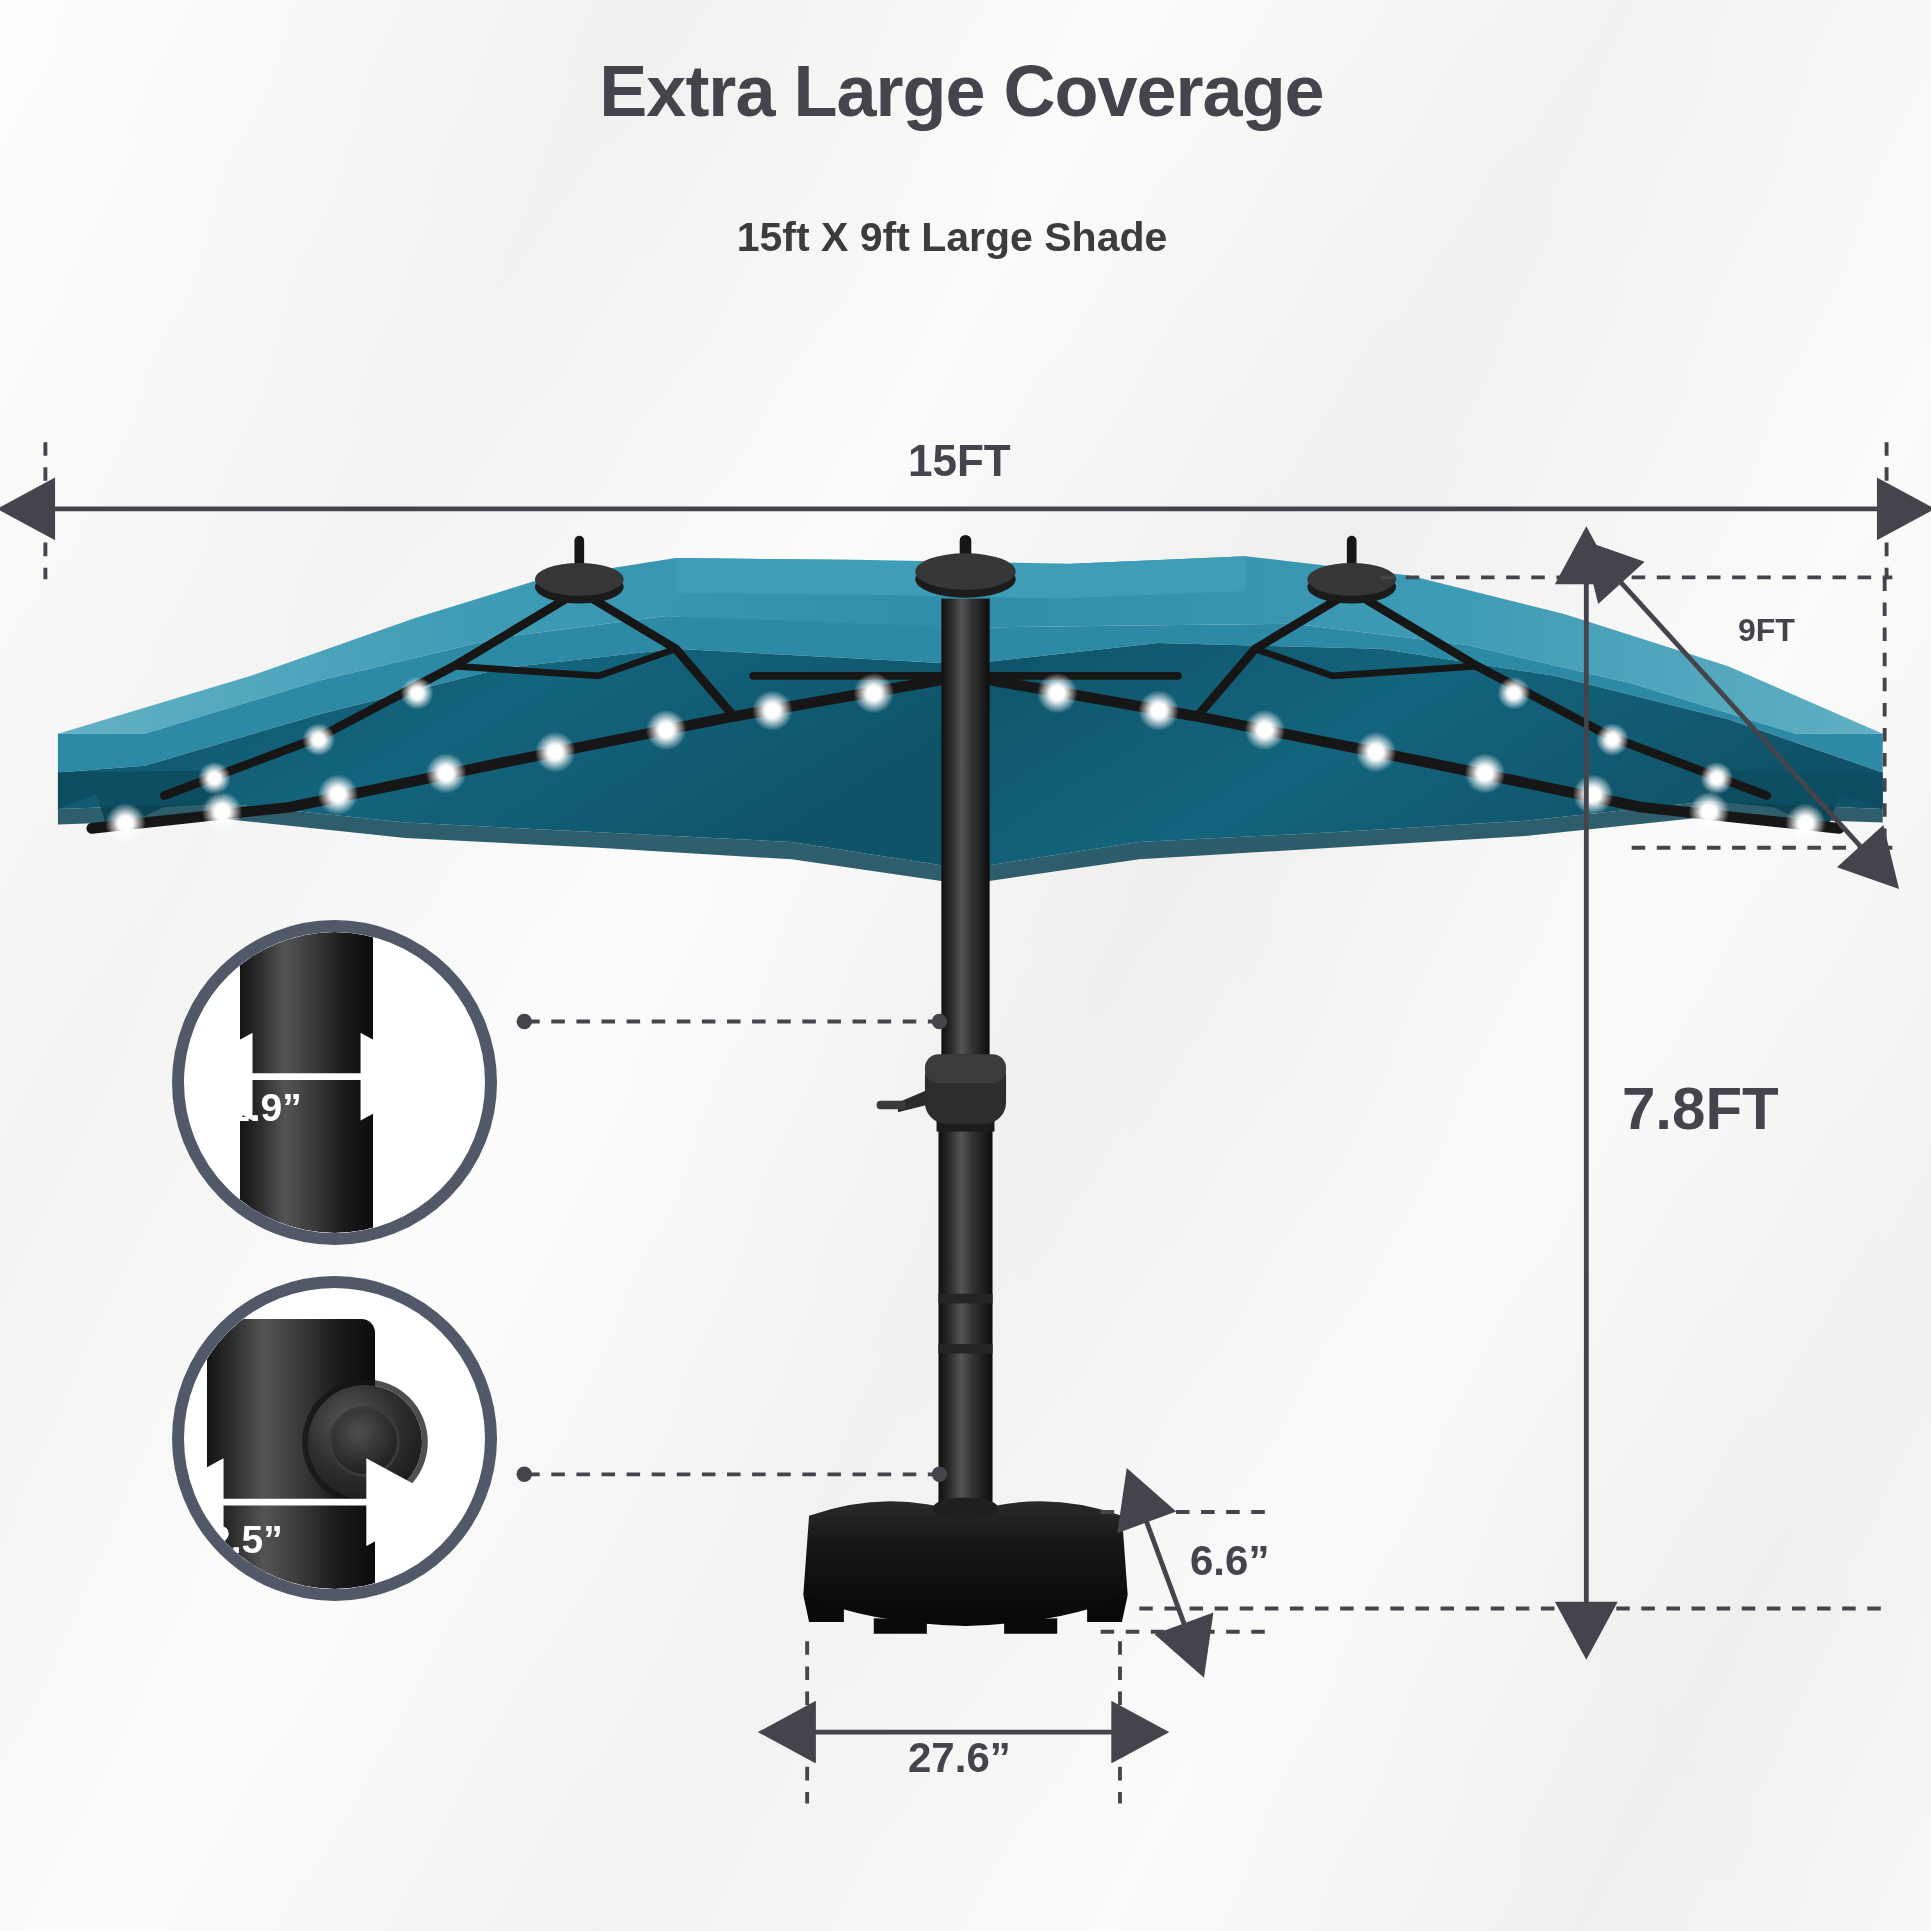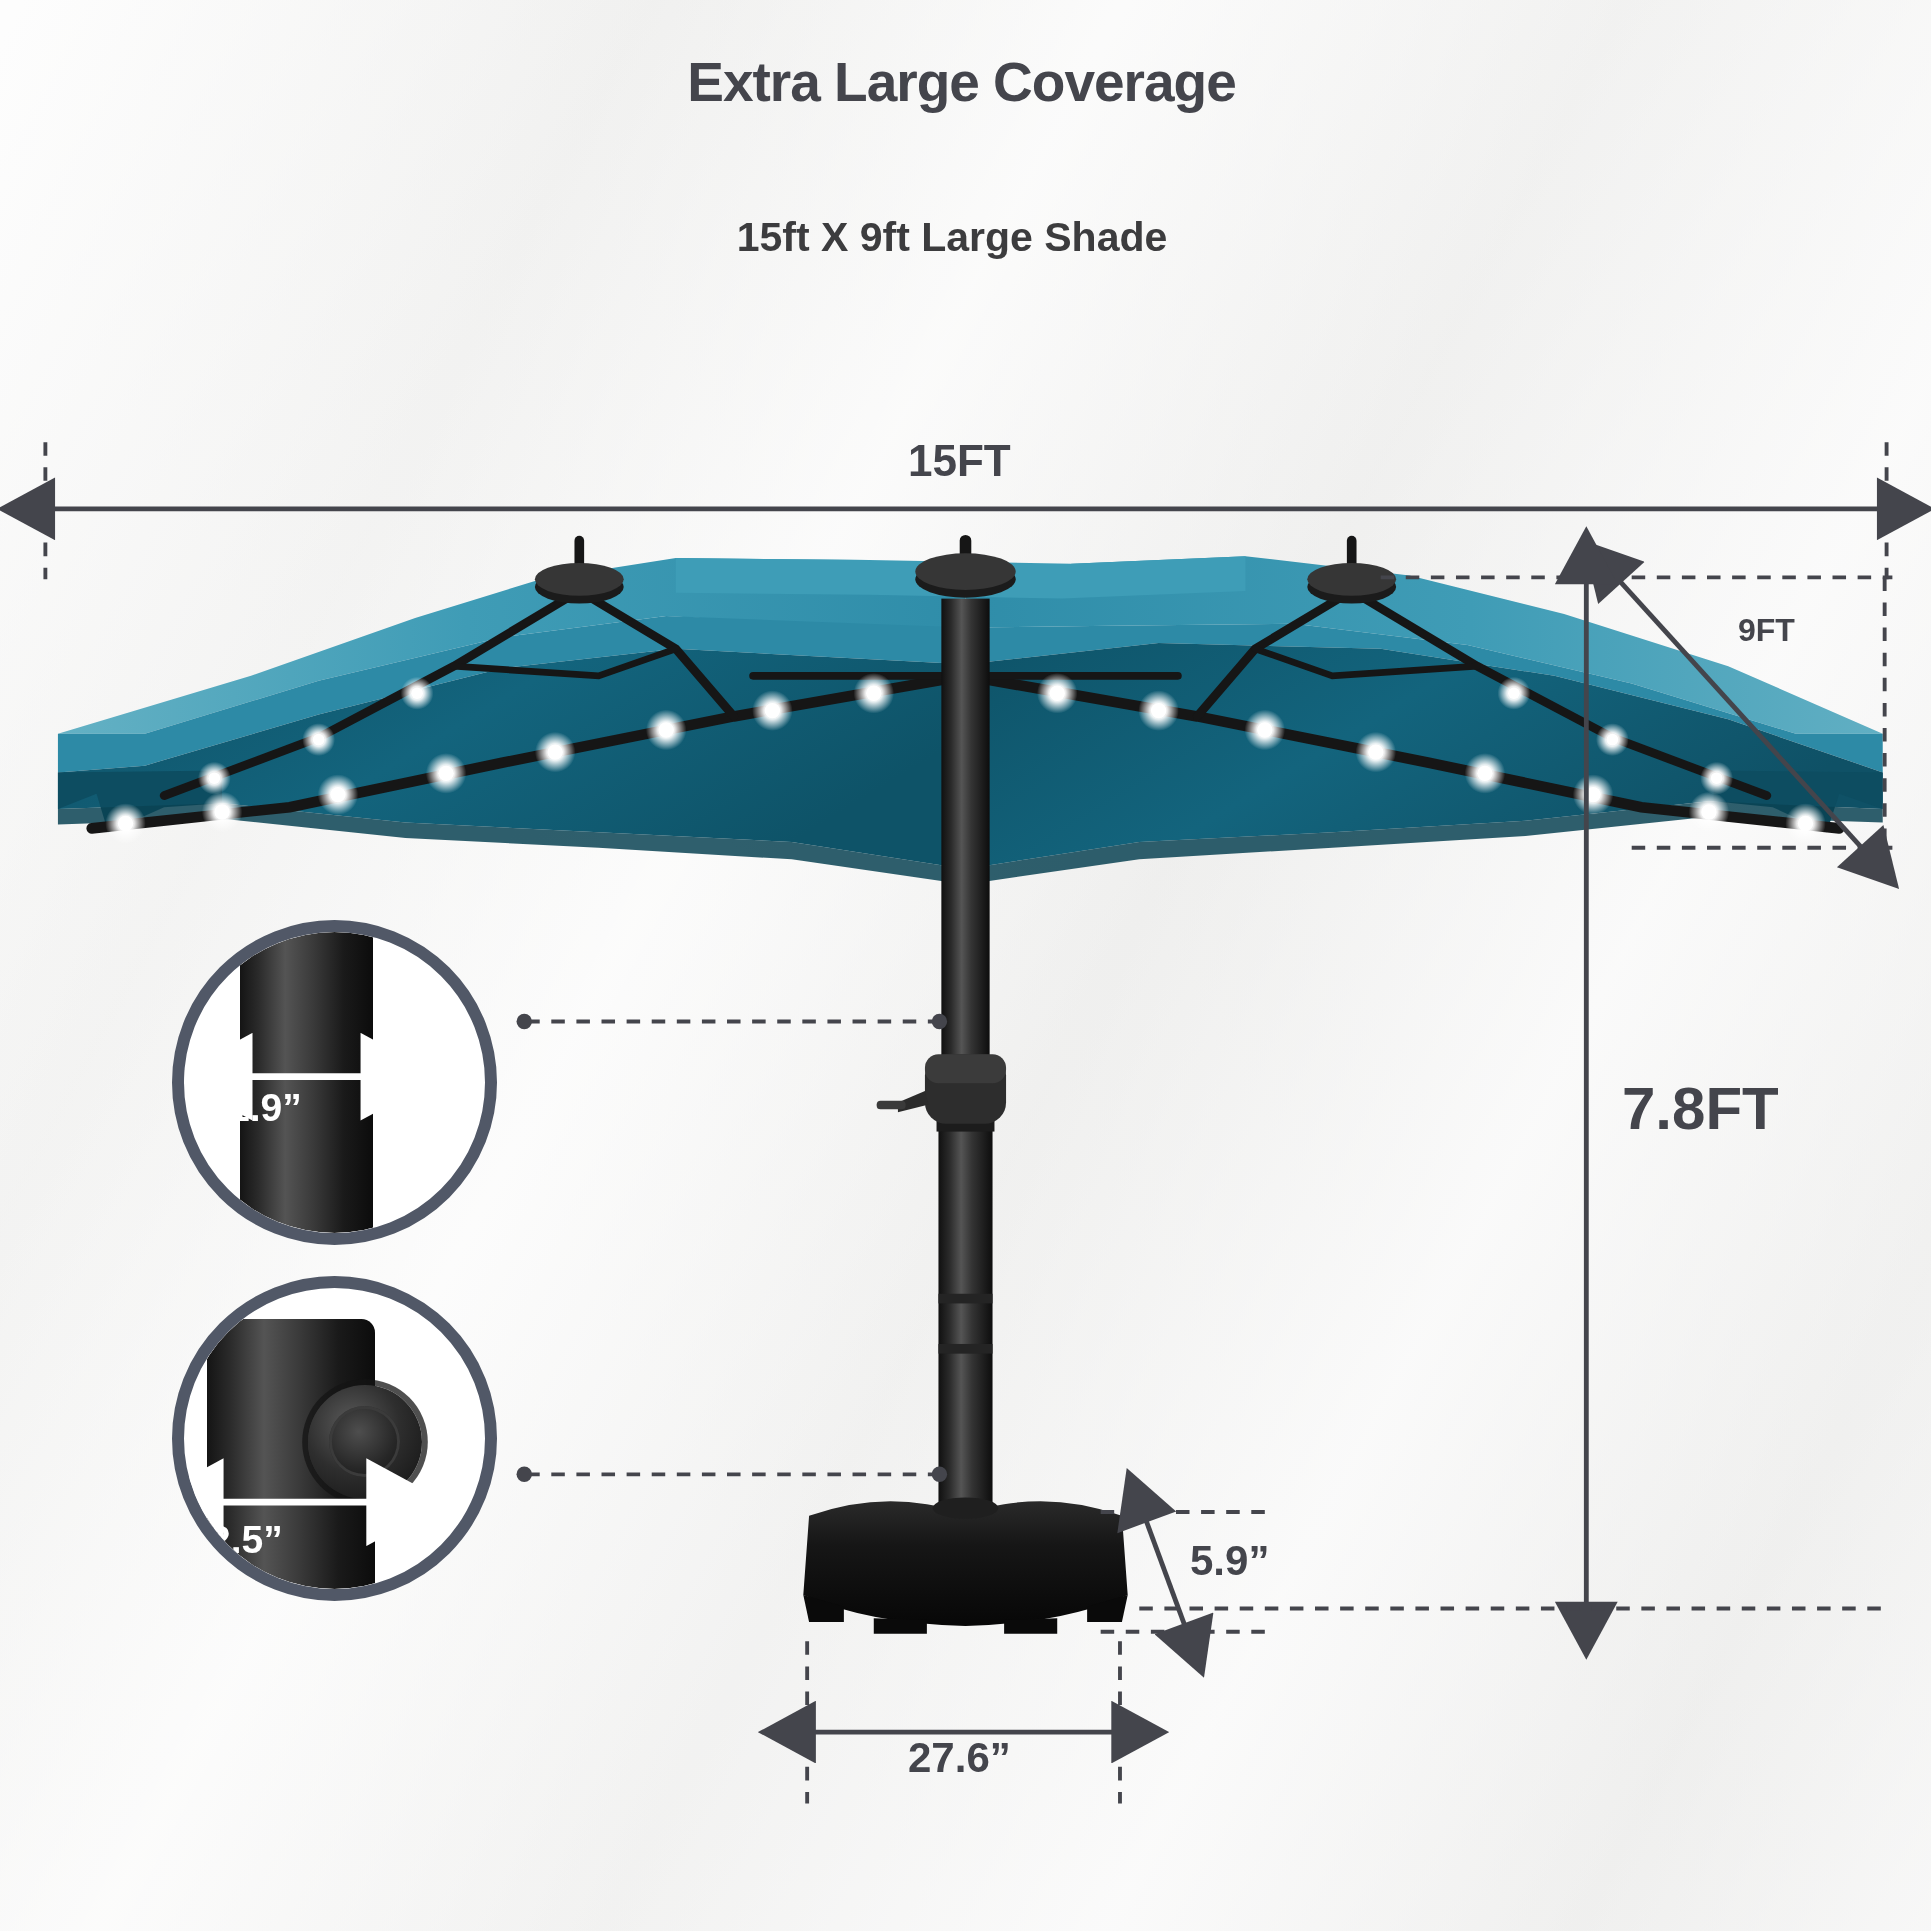--- a/index.html
+++ b/index.html
@@ -14,21 +14,21 @@
     background:
       linear-gradient(118deg, rgba(255,255,255,0.85) 0%, rgba(238,238,237,0.2) 22%, rgba(255,255,255,0.7) 38%, rgba(233,233,232,0.25) 55%, rgba(252,252,252,0.8) 72%, rgba(235,235,234,0.3) 88%, rgba(250,250,250,0.7) 100%),
       linear-gradient(62deg, rgba(245,245,244,0.6) 0%, rgba(255,255,255,0.3) 30%, rgba(240,240,239,0.5) 60%, rgba(255,255,255,0.35) 100%),
       #f1f1f0;
   }
   .abs{position:absolute;}
 
   
   #title{
     left:0;right:0;top:50px;text-align:center;
-    font-size:55px;font-weight:bold;color:#44454c;
+    font-size:72px;font-weight:bold;color:#44454c;
     letter-spacing:-1px;
     padding-right:8px;
   }
   #subtitle{
     left:0;right:0;top:214px;text-align:center;
     font-size:41px;color:#3c3c3e;font-weight:700;
     padding-right:27px;
   }
 
   
@@ -319,21 +319,21 @@
         <circle cx="973" cy="1527" r="8"></circle>
     </g>
   </svg>
 
   <div class="abs dimtext" id="lbl-15ft">15FT</div>
 
   <div class="abs dimtext" id="lbl-9ft">9FT</div>
 
   <div class="abs dimtext" id="lbl-78ft">7.8FT</div>
 
-  <div class="abs dimtext" id="lbl-59">5.9”</div>
+  <div class="abs dimtext" id="lbl-59">6.6”</div>
 
   <div class="abs dimtext" id="lbl-276">27.6”</div>
 
   <div class="abs detail-circle" id="circle1">
     <div class="circ-inner">
       <div class="pole-seg" id="c1pole"></div>
       <svg width="301" height="301" style="position:absolute;left:0;top:0;overflow:visible" viewBox="0 0 312 312">
         <defs>
           <marker id="wL" markerWidth="13" markerHeight="13" refX="11" refY="6.5" orient="auto">
             <path d="M 12 0 L 12 13 L 0 6.5 Z" fill="#ffffff"></path>

